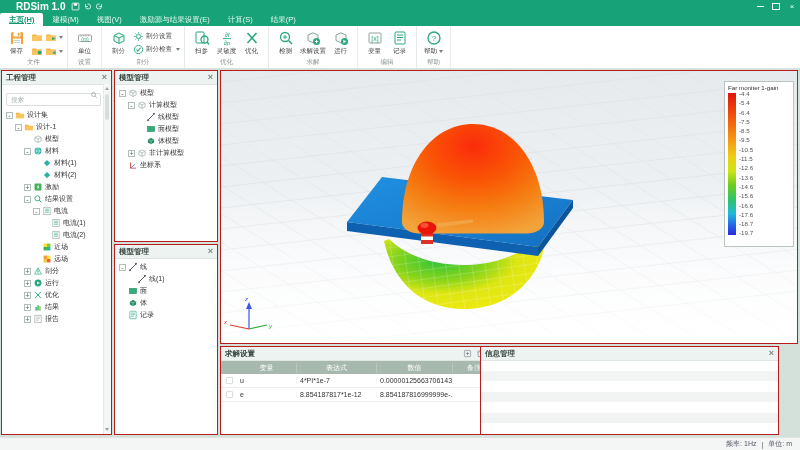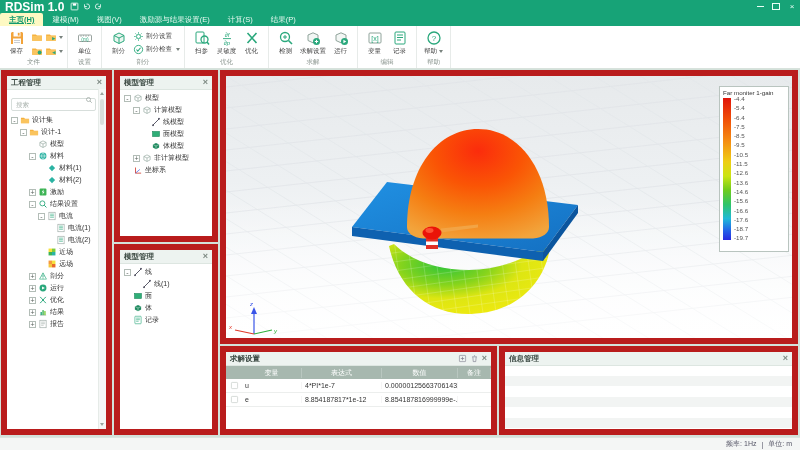--- a/index.html
+++ b/index.html
@@ -2,49 +2,49 @@
 <html><head>
 <meta charset="utf-8">
 <style>
   html,body{margin:0;padding:0;width:800px;height:450px;overflow:hidden;
     font-family:"Liberation Sans","DejaVu Sans",sans-serif;}
   .app{position:relative;width:800px;height:450px;background:#d3e1da;}
 
   
   .titlebar{position:absolute;left:0;top:0;width:800px;height:13px;background:#17a377;
     display:flex;align-items:center;color:#fff;}
-  .app-name{font-size:12px;font-weight:bold;margin-left:5px;white-space:nowrap;}
+  .app-name{font-size:10px;font-weight:bold;margin-left:16px;white-space:nowrap;}
   .tb-icons{display:flex;align-items:center;gap:3px;margin-left:6px;}
   .tb-icons .icon svg{display:block;}
   .doc-title{position:absolute;left:0;right:0;text-align:center;font-size:7.5px;pointer-events:none;}
   .win-controls{margin-left:auto;display:flex;align-items:center;height:13px;}
   .win-btn{width:16px;height:13px;display:flex;align-items:center;justify-content:center;font-size:8px;color:#eafff6;}
   .wb-min{width:7px;height:1px;background:#eafff6;}
   .wb-max{width:6px;height:5px;border:1px solid #eafff6;}
 
   
   .menubar{position:absolute;left:0;top:13px;width:800px;height:13px;background:#17a377;display:flex;align-items:flex-end;}
   .tab{height:13px;line-height:13px;padding:0 9px;font-size:7.5px;color:#eafaf2;white-space:nowrap;}
-  .tab.active{background:#fef9c3;color:#12996e;font-weight:bold;border-radius:2px 2px 0 0;text-decoration:underline;}
+  .tab.active{background:#ffffff;color:#12996e;font-weight:bold;border-radius:2px 2px 0 0;text-decoration:underline;}
 
   
   .ribbon{position:absolute;left:0;top:26px;width:800px;height:42px;background:#ffffff;
     border-bottom:1px solid #d8e2dc;display:flex;align-items:stretch;}
   .rgroup{position:relative;display:flex;align-items:flex-start;padding:3px 4px 10px 4px;border-right:1px solid #e7ebe9;}
   .rgroup-label{position:absolute;left:0;right:0;bottom:1px;text-align:center;font-size:6.5px;color:#8a948e;}
   .rbig{display:flex;flex-direction:column;align-items:center;gap:1px;min-width:21px;padding:1px 2px;cursor:default;}
   .rbig .rlbl{font-size:6.5px;color:#444;white-space:nowrap;display:flex;align-items:center;}
   .rgrid{display:grid;grid-template-columns:auto auto;grid-auto-rows:14px;gap:0 2px;margin-left:2px;margin-top:1px;}
   .rsmall{display:flex;align-items:center;}
   .rstack{display:flex;flex-direction:column;justify-content:center;margin-left:2px;margin-top:1px;}
   .rstack-item{display:flex;align-items:center;gap:2px;height:13px;font-size:6.5px;color:#444;white-space:nowrap;}
   .caret{width:0;height:0;border-left:2.5px solid transparent;border-right:2.5px solid transparent;border-top:3px solid #78827d;display:inline-block;margin-left:2px;}
 
   
-  .panel{position:absolute;background:#fff;border:6px solid #b91c1c;box-sizing:border-box;}
+  .panel{position:absolute;background:#fff;border:1px solid #b91c1c;box-sizing:border-box;}
   .panel-header{height:13px;background:#edf3f0;border-bottom:1px solid #dde6e1;display:flex;align-items:center;
     padding:0 4px;font-size:7.5px;font-weight:bold;color:#3c4a43;}
   .ph-actions{margin-left:auto;display:flex;align-items:center;gap:3px;}
   .ph-x{color:#7c8881;font-size:9px;line-height:9px;cursor:default;}
   .search-wrap{position:relative;margin:3px 4px;}
   .search{width:100%;box-sizing:border-box;height:13px;border:1px solid #d7dedb;border-radius:2px;
     font-size:6.5px;padding:0 14px 0 4px;color:#333;outline:none;}
   .search::placeholder{color:#a9b2ad;}
   .search-icon{position:absolute;right:3px;top:2.5px;}
 
@@ -887,21 +887,21 @@
             </span>
           </span>
           <span class="vt-cell">e</span>
           <span class="vt-cell">8.854187817*1e-12</span>
           <span class="vt-cell">8.854187816999999e-...</span>
           <span class="vt-cell"></span>
         </div>
       </div>
   </div>
 
-  <div class="panel" style="left:499px;top:346px;width:299px;height:89px;">
+  <div class="panel" style="left:480px;top:346px;width:299px;height:89px;">
     <div class="panel-header">
       <span>信息管理</span>
       <span class="ph-actions">
           <span class="ph-x">×</span>
         </span>
     </div>
     <div class="info-body" id="info-body">
         <div class="info-row"></div>
         <div class="info-row"></div>
         <div class="info-row"></div>

